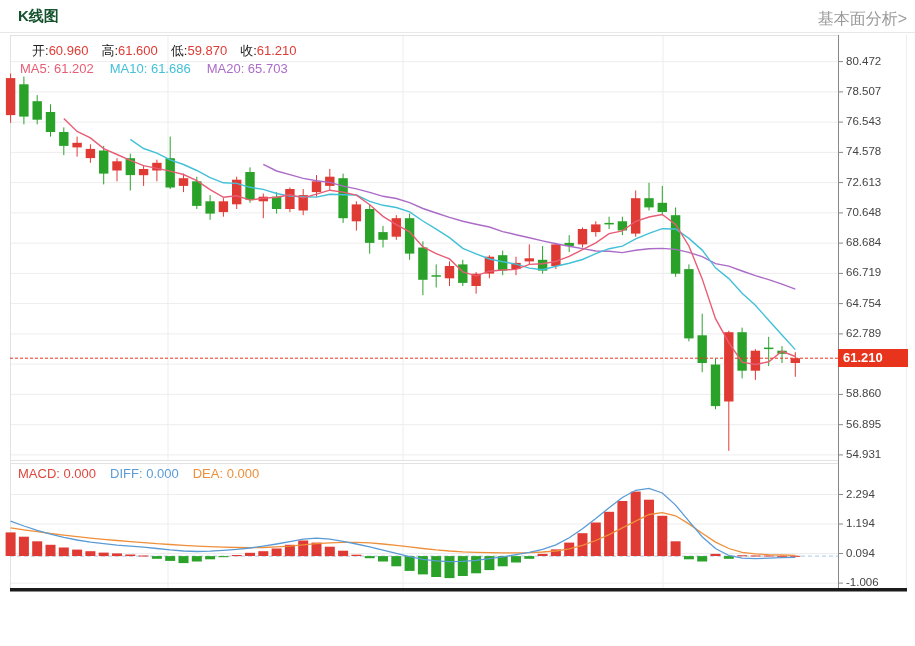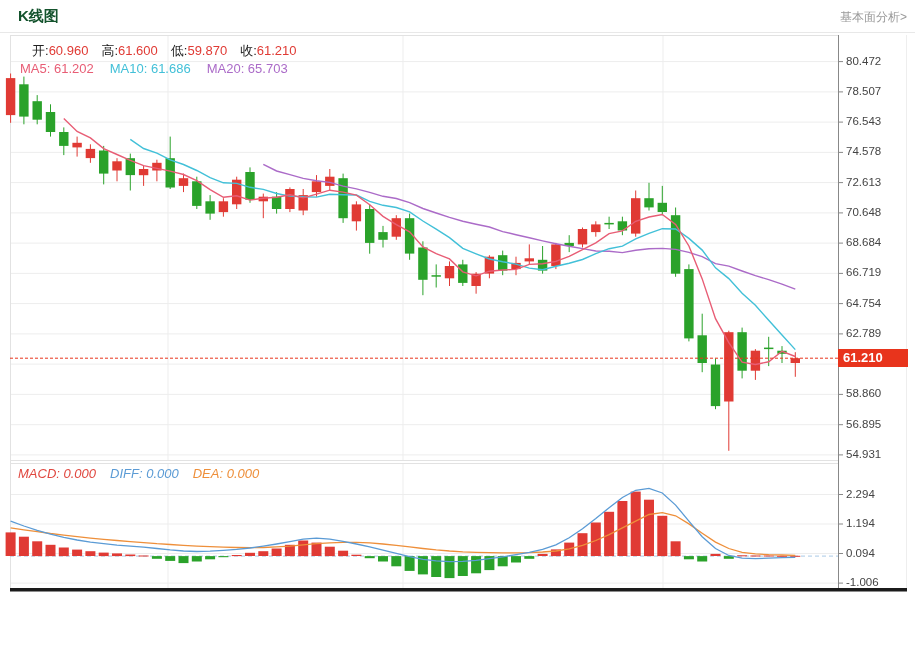--- a/index.html
+++ b/index.html
@@ -1,36 +1,36 @@
 <!DOCTYPE html>
 <html style="--up: #e03a34; --down: #2aa22a; --ma5: #e85d75; --ma10: #42c0d8; --ma20: #ab6bc8; --diff: #5b9bd5; --dea: #ee8f3a; --macd-label: #e0473f; --tag-bg: #e8341c; --tag-text: #ffffff; --price-line: #e8341c; --tab-active-bg: #ec8540; --link: #999999; --value-red: #e03a34; --label-dark: #222222; --axis-text: #444444; --border: #e2e2e2; --grid: #ededed; --axis-line: #888888; --zero-line: #a9c9e6; --panel-bottom: #1b1b1b;"><head>
 <meta charset="utf-8">
 <style>
   html,body{margin:0;padding:0;background:#fff;}
   .page{position:relative;width:915px;height:646px;overflow:hidden;background:#fff;
         font-family:"Liberation Sans","DejaVu Sans",sans-serif;}
   .header{position:relative;height:33px;border-bottom:1px solid #e8e8e8;box-sizing:border-box;}
   .page-title{margin:0;padding:7px 0 0 18px;font-size:15px;font-weight:bold;color:#14532d;}
-  .fund-link{position:absolute;right:8px;top:9px;font-size:12px;color:var(--link,#999);text-decoration:none;cursor:pointer;}
+  .fund-link{position:absolute;right:8px;top:9px;font-size:16px;color:var(--link,#999);text-decoration:none;cursor:pointer;}
   .tabbar{margin:16px 0 0 10px;height:37px;font-size:0;}
   .tab{display:inline-block;width:69px;height:36px;line-height:36px;text-align:center;
        font-size:13px;color:#555;background:#fff;border:1px solid #e3e3e3;margin-left:-1px;
        box-sizing:border-box;cursor:pointer;}
   .tab:first-child{margin-left:0;}
   .tab.active{background:var(--tab-active-bg,#ec8540);border-color:var(--tab-active-bg,#ec8540);color:#fff;}
   .chart-area{position:relative;width:903px;height:558px;margin-top:2px;}
   .chart-area svg{position:absolute;left:0;top:0;}
   .overlay-row{position:absolute;font-size:13px;white-space:nowrap;z-index:3;}
   .quote-row{left:32px;top:7px;text-align:right;}
   .ma-row{left:20px;top:26px;}
   .macd-row{left:18px;top:431px;}
   .q-label{color:var(--label-dark,#222);}
   .q-value{color:var(--value-red,#e03a34);margin-right:13px;}
   .ma-item{margin-right:16px;}
-  .macd-item{margin-right:14px;font-style:italic;}
+  .macd-item{margin-right:14px;}
   .price-tag{position:absolute;left:838px;width:70px;height:18px;line-height:18px;
              background:var(--tag-bg,#e8341c);color:var(--tag-text,#fff);font-size:13px;font-weight:bold;
              padding-left:5px;box-sizing:border-box;z-index:4;}
 </style>
 </head>
 <body>
 
 <div class="page">
   <div class="header">
     <h1 class="page-title">K线图</h1>

